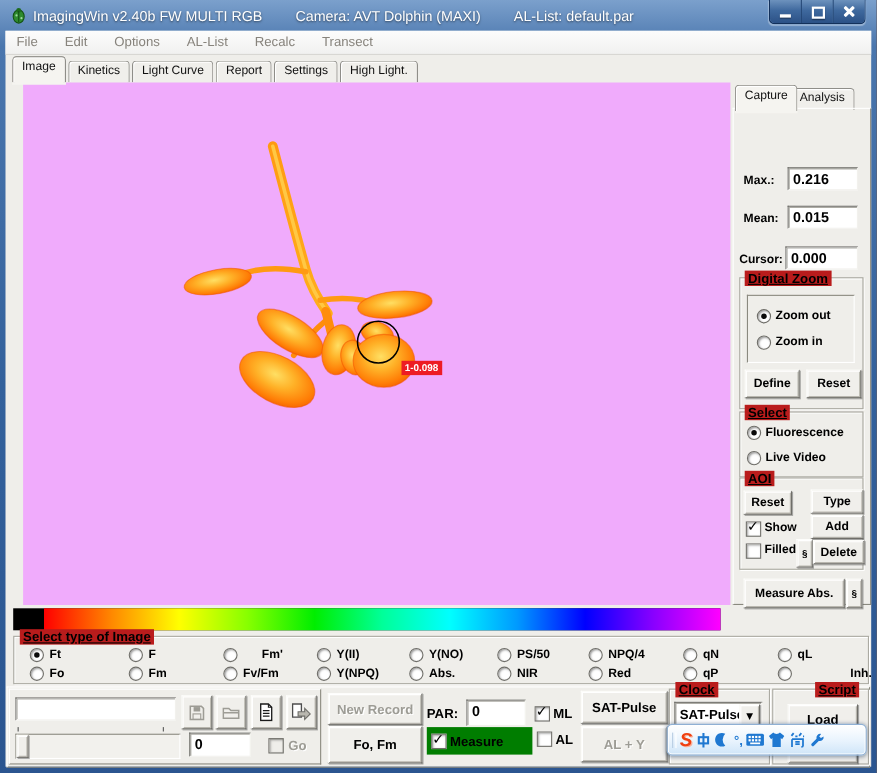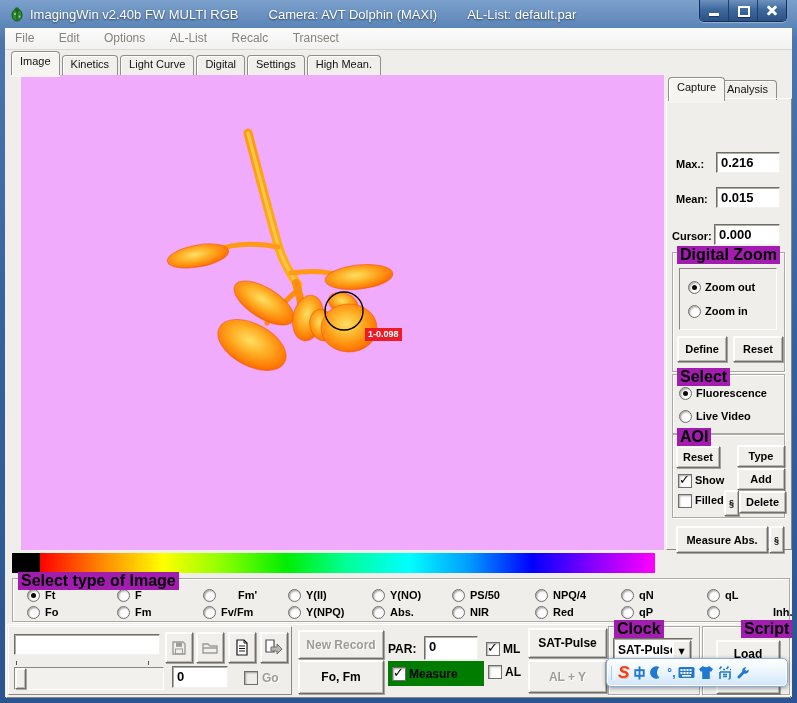--- a/index.html
+++ b/index.html
@@ -37,21 +37,21 @@
   
   .b{position:absolute;background:#f0efeb;border:1px solid;border-color:#fdfdfb #6f6e69 #6f6e69 #fdfdfb;
      box-shadow:inset 1px 1px 0 #fff,inset -1px -1px 0 #b9b7af,1px 1px 0 rgba(90,90,90,.5);
      font-weight:bold;font-size:11px;color:#000;display:flex;align-items:center;justify-content:center;
      font-family:"Liberation Sans",sans-serif;}
   .b.dis{color:#9d9c95;text-shadow:1px 1px 0 #fff;}
   .f{position:absolute;background:#fff;border:1px solid;border-color:#6f6e69 #f2f1ed #f2f1ed #6f6e69;
      box-shadow:inset 1px 1px 0 #adaca5;font-weight:bold;font-size:13px;color:#000;
      padding:2px 0 0 4px;box-sizing:border-box;}
   .g{position:absolute;border:1px solid #abaaa2;box-shadow:inset 1px 1px 0 #fff,1px 1px 0 #fff;}
-  .gl{position:absolute;font-size:16px;font-weight:bold;color:#000;background:#a21caf;padding:0 3px;z-index:3;}
+  .gl{position:absolute;font-size:12px;font-weight:bold;color:#000;background:#b91c1c;padding:0 3px;z-index:3;text-decoration:underline;}
   .lab{position:absolute;font-size:11px;font-weight:bold;color:#000;white-space:nowrap;}
   .lab.dis{color:#9d9c95;text-shadow:1px 1px 0 #fff;}
   .r{position:absolute;width:11px;height:11px;border-radius:50%;background:#fff;border:1px solid #6f6e69;
      box-shadow:inset 1px 1px 2px rgba(0,0,0,.4),inset -1px -1px 0 #fff;}
   .r.on::after{content:"";position:absolute;left:3px;top:3px;width:5px;height:5px;border-radius:50%;background:#0a0a0a;}
   .cb{position:absolute;width:12px;height:12px;background:#fff;border:1px solid #6f6e69;
       box-shadow:inset 1px 1px 2px rgba(0,0,0,.35);}
   .cb.on::after{content:"✓";position:absolute;left:0px;top:-3px;font-size:13px;font-weight:bold;color:#000;
       font-family:"DejaVu Sans",sans-serif;}
   .sunken{position:absolute;border:1px solid;border-color:#8a897f #fff #fff #8a897f;}
@@ -105,21 +105,21 @@
     <div id="menubar">
       <span class="mitem">File</span>
       <span class="mitem">Edit</span>
       <span class="mitem">Options</span>
       <span class="mitem">AL-List</span>
       <span class="mitem">Recalc</span>
       <span class="mitem">Transect</span>
     </div>
 
     <div id="tabstrip">
-      <span class="tab active">Image</span><span class="tab">Kinetics</span><span class="tab">Light Curve</span><span class="tab">Digital</span><span class="tab">Settings</span><span class="tab">High Mean.</span>
+      <span class="tab active">Image</span><span class="tab">Kinetics</span><span class="tab">Light Curve</span><span class="tab">Report</span><span class="tab">Settings</span><span class="tab">High Light.</span>
     </div>
 
     <div id="imgarea">
       <svg width="643" height="475" viewBox="0 0 643 475">
         <defs>
           <radialGradient id="leafg" cx="45%" cy="42%" r="65%">
             <stop offset="0%" stop-color="#ffdf63"></stop>
               <stop offset="40%" stop-color="#ffb127"></stop>
             <stop offset="78%" stop-color="#ff7e06"></stop>
               <stop offset="100%" stop-color="#f35a00"></stop>

